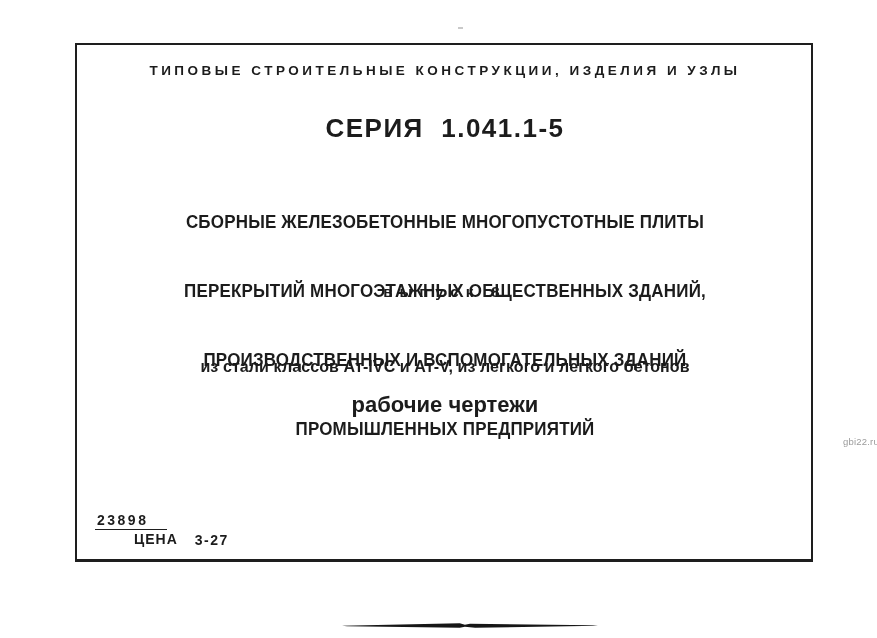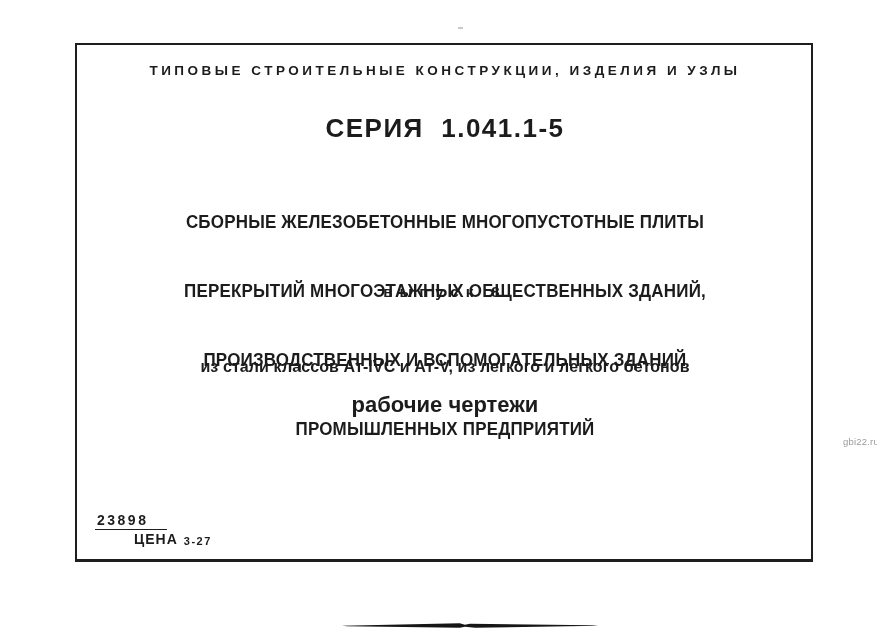--- a/index.html
+++ b/index.html
@@ -95,24 +95,24 @@
     white-space: nowrap;
   }
   .stamp-price-label {
     font-size: 14px;
     font-weight: bold;
     letter-spacing: 1px;
     vertical-align: 1px;
     padding-left: 37px;
   }
   .stamp-price-value {
-    font-size: 11px;
+    font-size: 14px;
     font-weight: bold;
     letter-spacing: 1.5px;
-    margin-left: 6px;
+    margin-left: 17px;
   }
   .watermark {
     position: absolute;
     left: 843px;
     top: 436px;
     font-size: 9.5px;
     color: #9b9b9b;
     letter-spacing: 0.2px;
   }
   .scan-dash-top {

